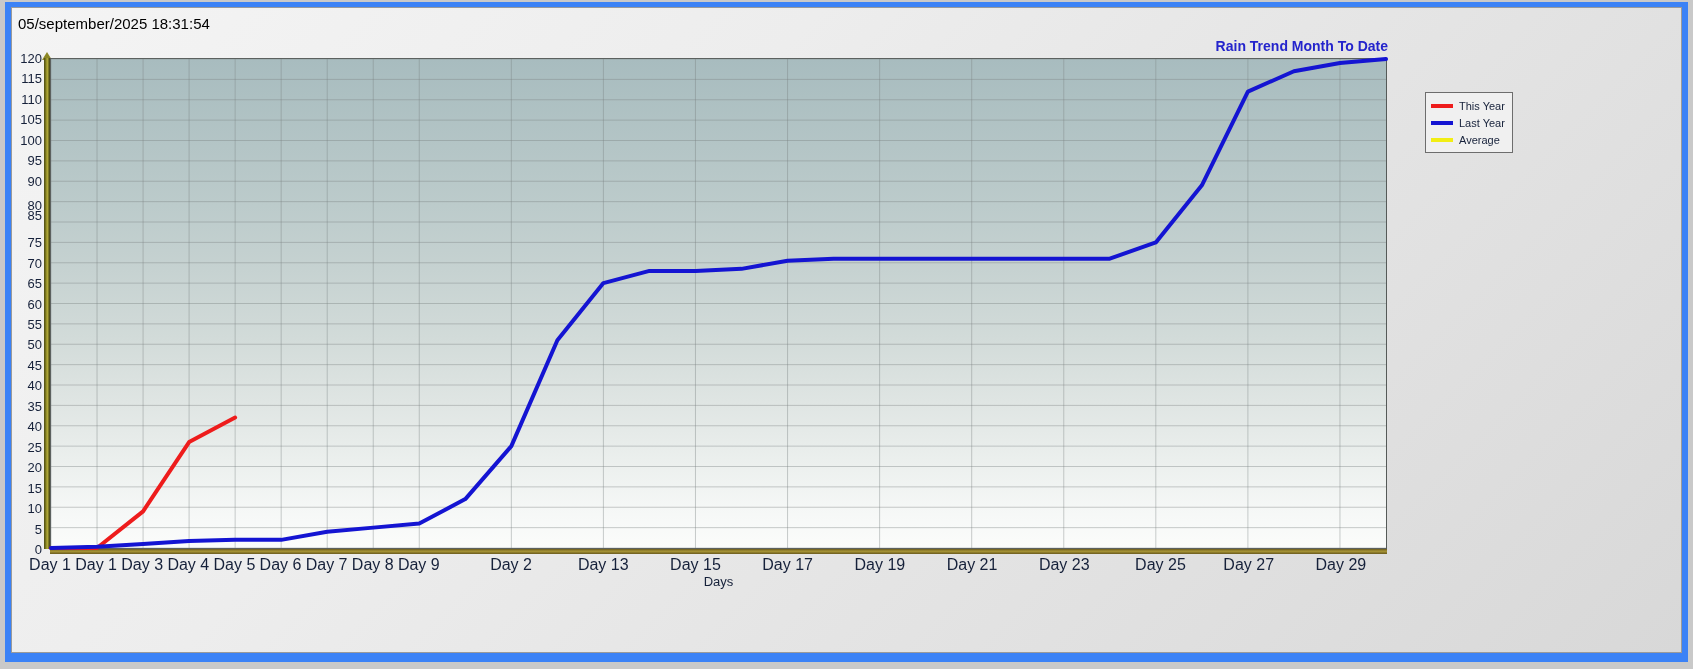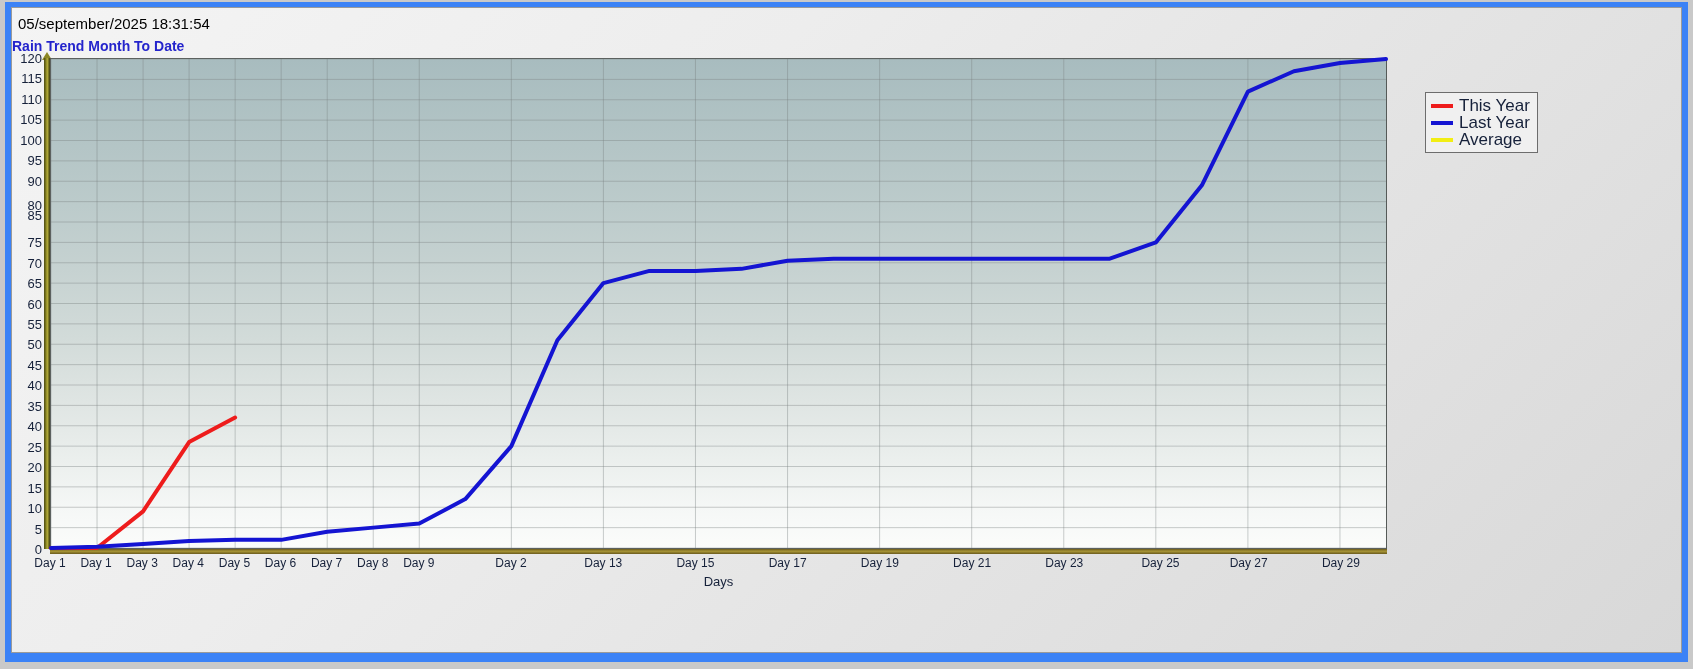--- a/index.html
+++ b/index.html
@@ -45,21 +45,21 @@
     color: #000000;
     white-space: nowrap;
     letter-spacing: 0px;
   }
 
   
   .chart-title {
     position: absolute;
     left: 0; top: 30px;
     width: 1376px;
-    text-align: left;
+    text-align: right;
     font-size: 14px;
     font-weight: bold;
     color: #2424cc;
   }
 
   
   #plot-wrap {
     position: absolute;
     left: 38px; top: 50px;
     width: 1337px; height: 491px;
@@ -134,21 +134,21 @@
 
   
   #xlabels {
     position: absolute;
     left: 38px; top: 548px;
     width: 1337px; height: 22px;
   }
   .xtick {
     position: absolute;
     top: 0;
-    font-size: 12px;
+    font-size: 16px;
     color: #16213a;
     transform: translateX(-50%);
     white-space: nowrap;
   }
 
   .axis-title-x {
     position: absolute;
     left: 38px; top: 566px;
     width: 1337px;
     text-align: center;
@@ -168,21 +168,21 @@
     display: flex;
     align-items: center;
     height: 17px;
   }
   .legend-swatch {
     width: 22px; height: 4px;
     margin-right: 6px;
     flex: 0 0 auto;
   }
   .legend-label {
-    font-size: 17px;
+    font-size: 11px;
     color: #16213a;
     white-space: nowrap;
   }
 </style>
 </head>
 <body>
 
 <div id="app">
   <div class="window-frame">
     <div class="window-inner">

